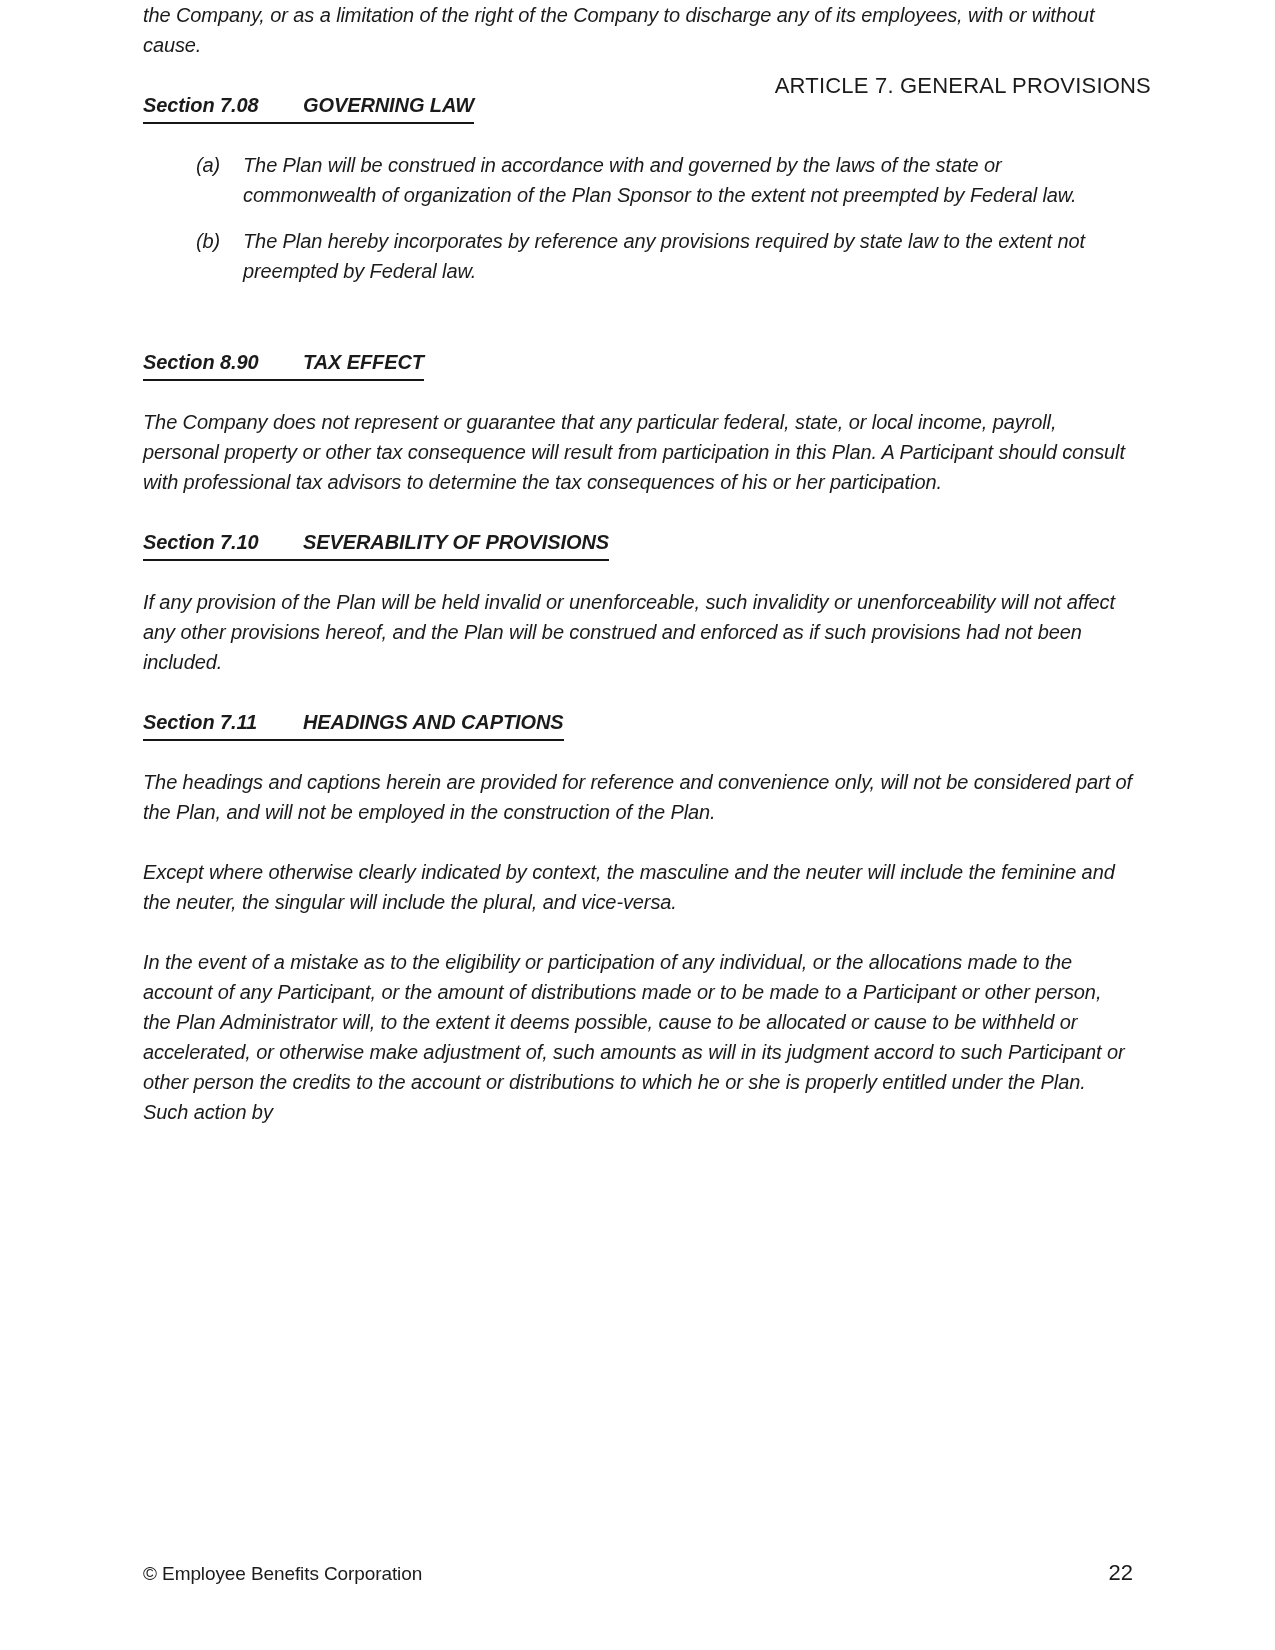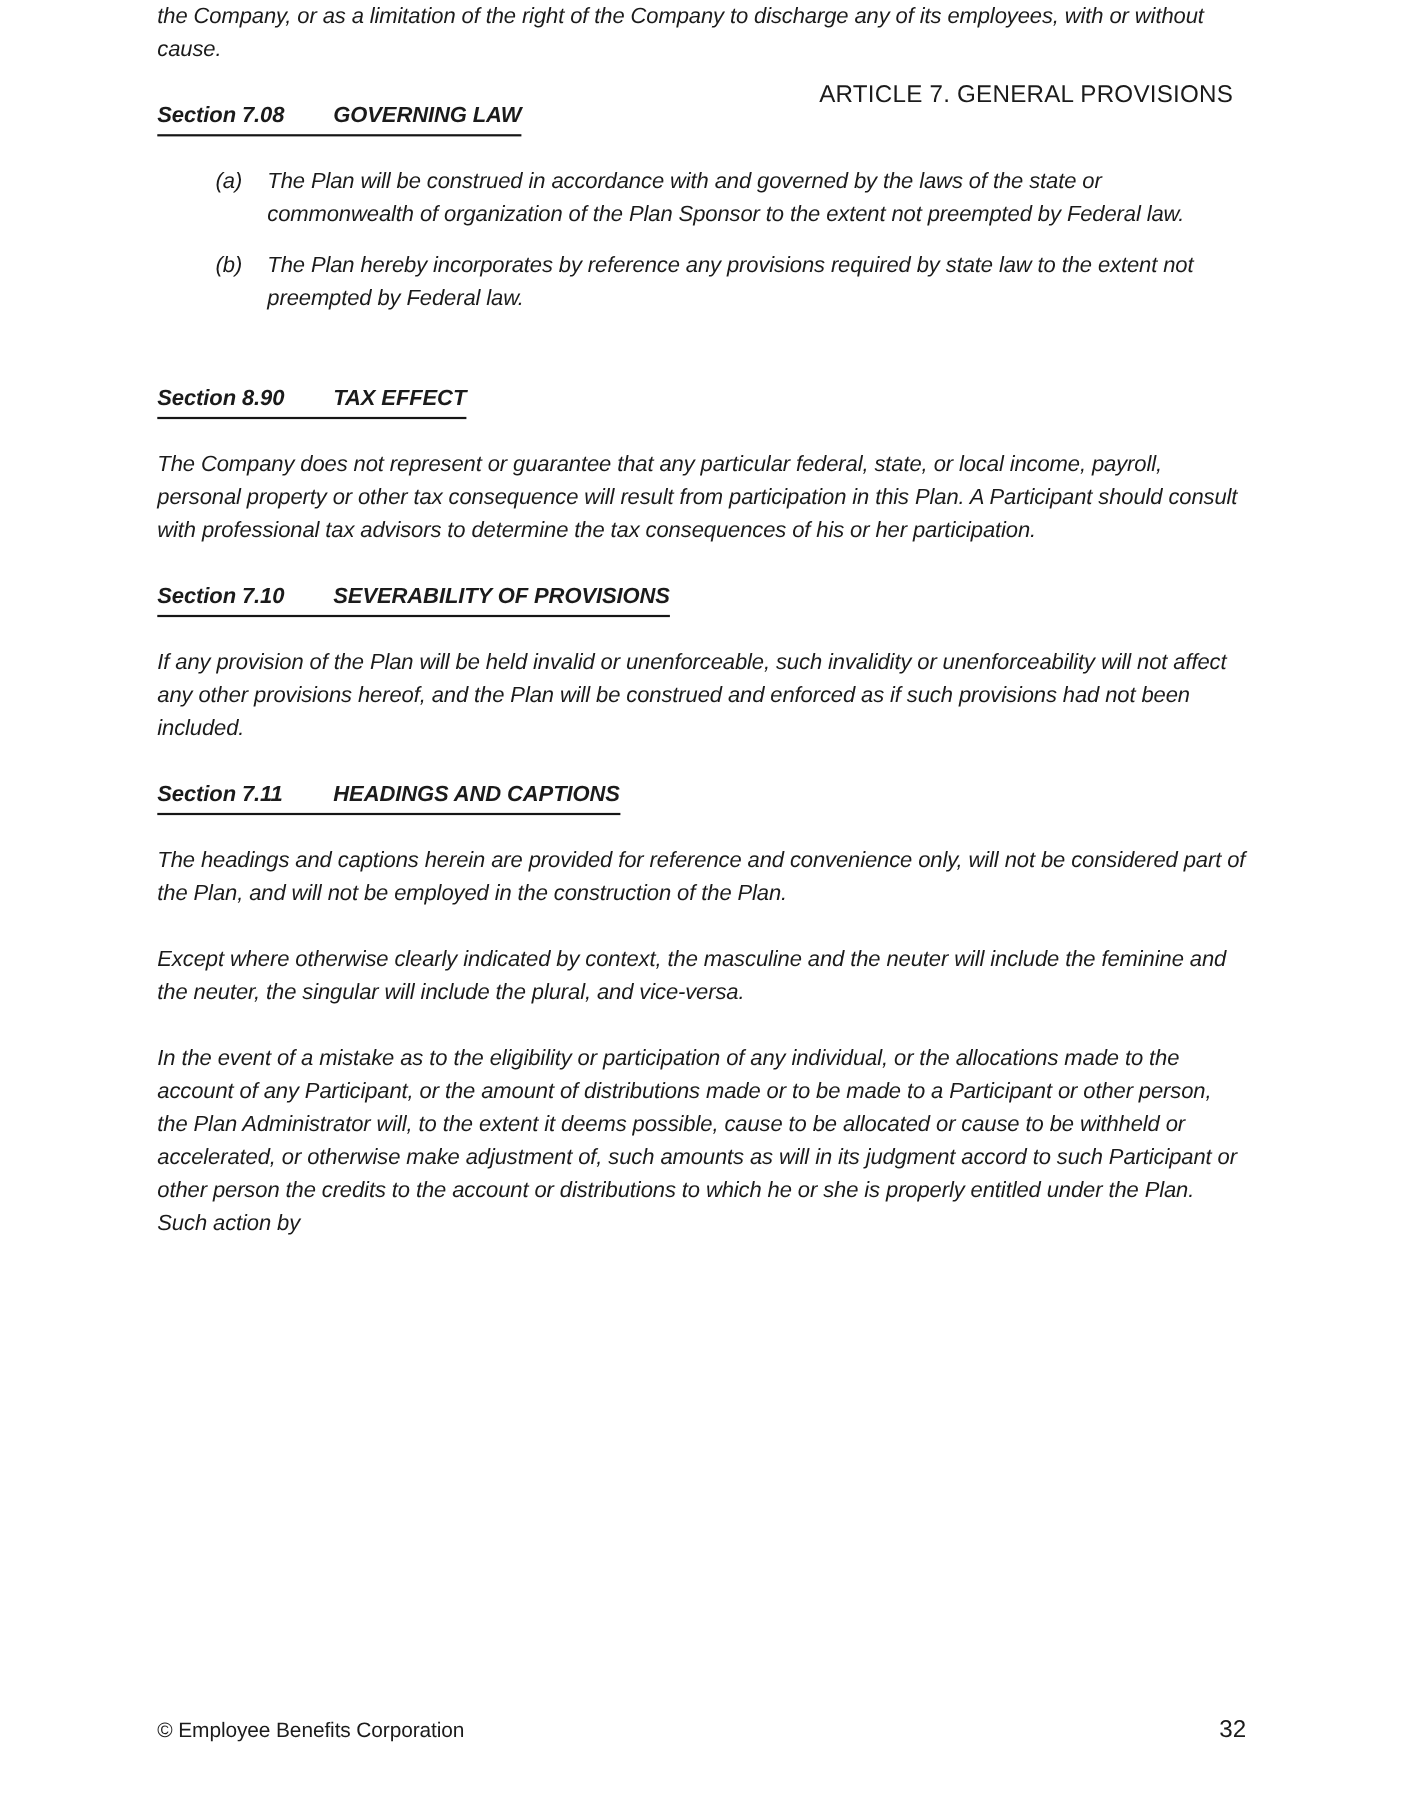--- a/index.html
+++ b/index.html
@@ -13,21 +13,21 @@
     height: 1650px;
     background: #ffffff;
     overflow: hidden;
     font-family: "Liberation Sans", sans-serif;
     color: #1b1b1b;
     -webkit-font-smoothing: antialiased;
   }
   .running-header {
     position: absolute;
     top: 73px;
-    right: 154px;
+    right: 124px;
     font-size: 22px;
     letter-spacing: 0.2px;
     color: #1b1b1b;
     white-space: nowrap;
   }
   .content {
     position: absolute;
     top: 0;
     left: 143px;
     width: 990px;
@@ -145,16 +145,16 @@
     <p class="body-para">The headings and captions herein are provided for reference and convenience only, will not be considered part of the Plan, and will not be employed in the construction of the Plan.</p>
 
     <p class="body-para">Except where otherwise clearly indicated by context, the masculine and the neuter will include the feminine and the neuter, the singular will include the plural, and vice-versa.</p>
 
     <p class="body-para">In the event of a mistake as to the eligibility or participation of any individual, or the allocations made to the account of any Participant, or the amount of distributions made or to be made to a Participant or other person, the Plan Administrator will, to the extent it deems possible, cause to be allocated or cause to be withheld or accelerated, or otherwise make adjustment of, such amounts as will in its judgment accord to such Participant or other person the credits to the account or distributions to which he or she is properly entitled under the Plan.  Such action by</p>
 
   </div>
 
   <div class="footer">
     <span class="copyright">© Employee Benefits Corporation</span>
-    <span class="page-num">32</span>
+    <span class="page-num">22</span>
   </div>
 
 </div>
 
 </body></html>

